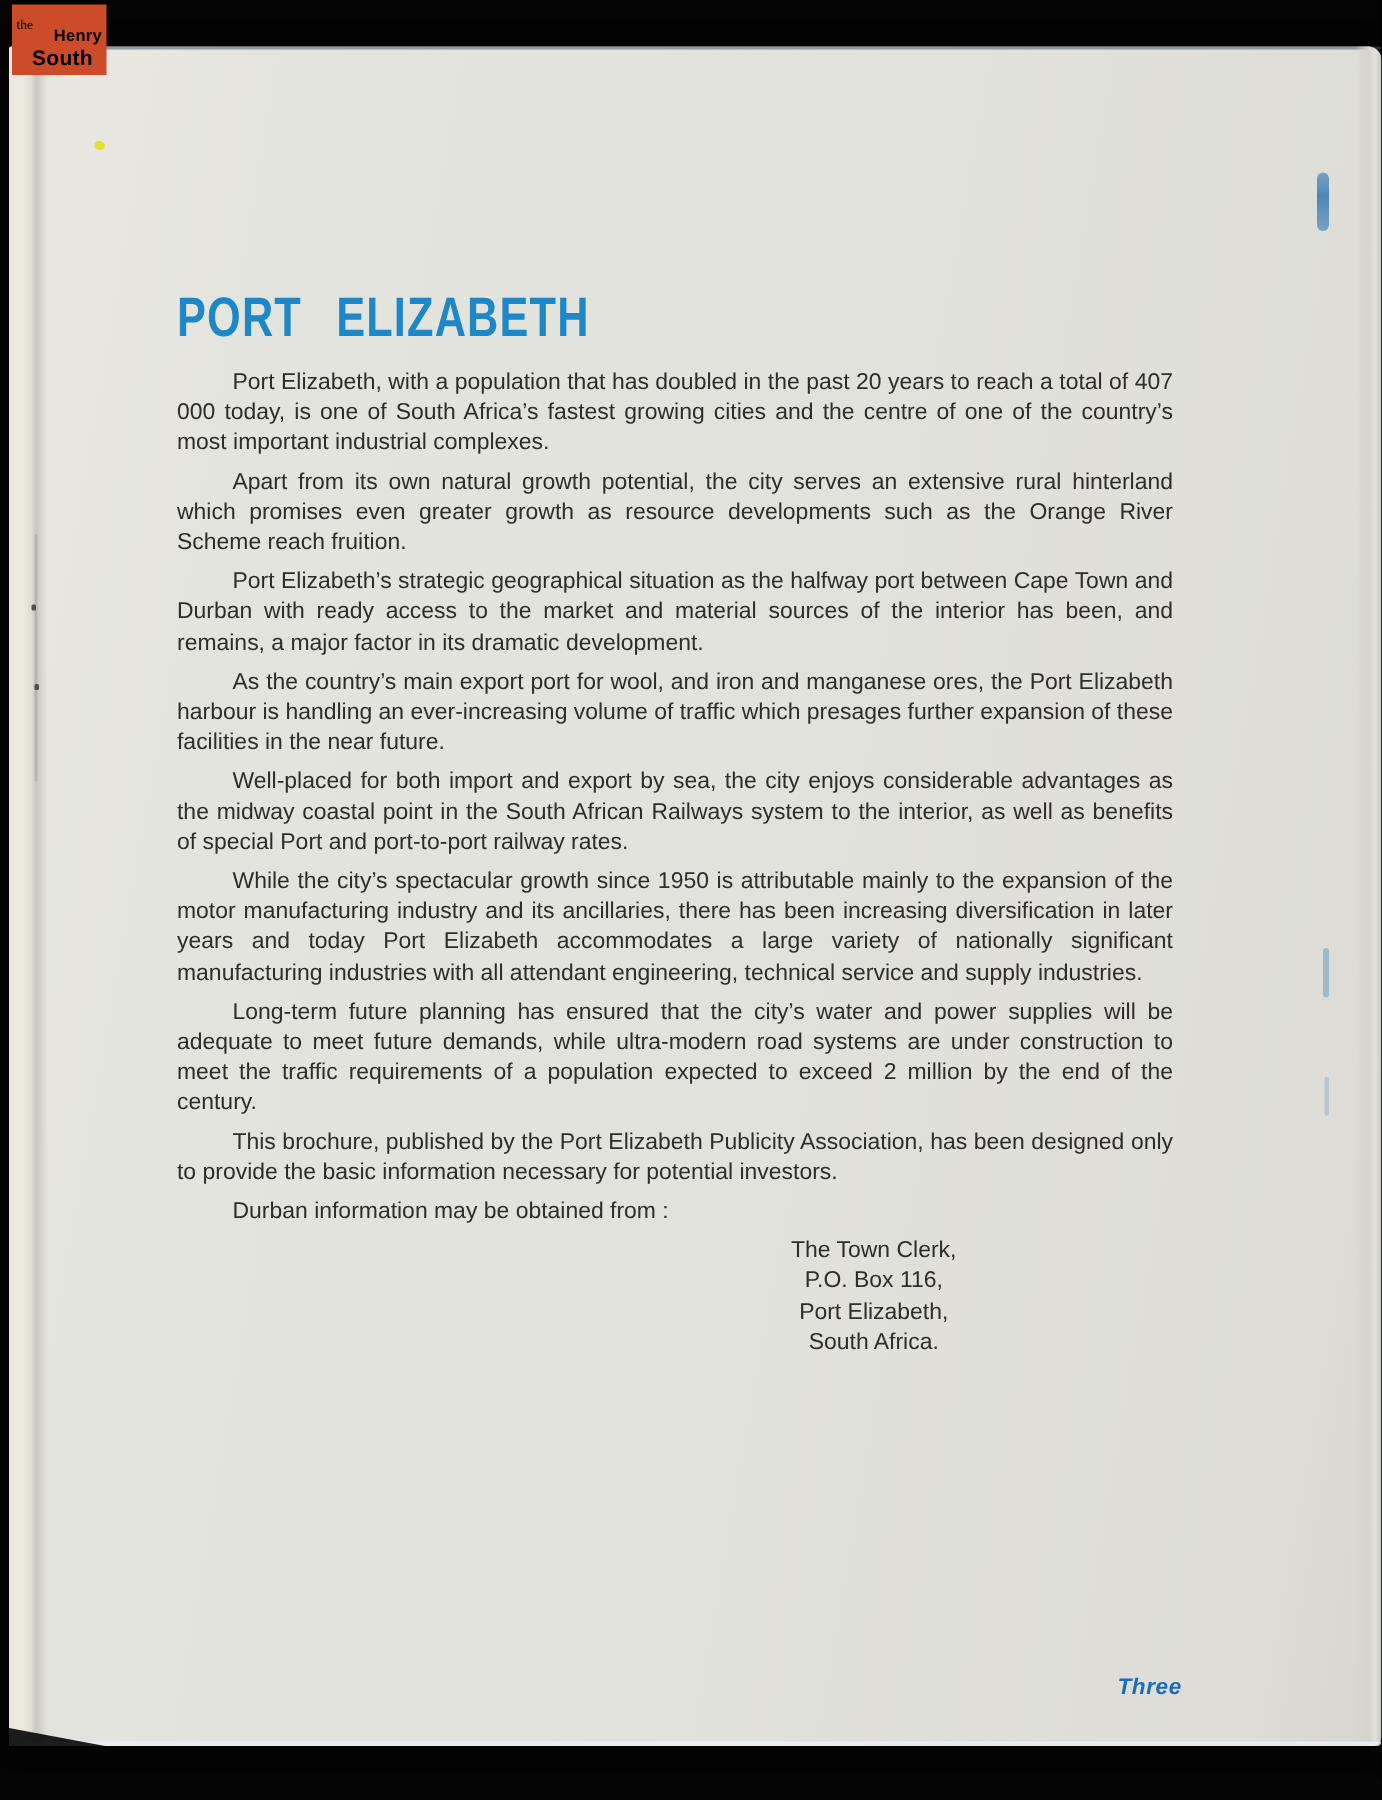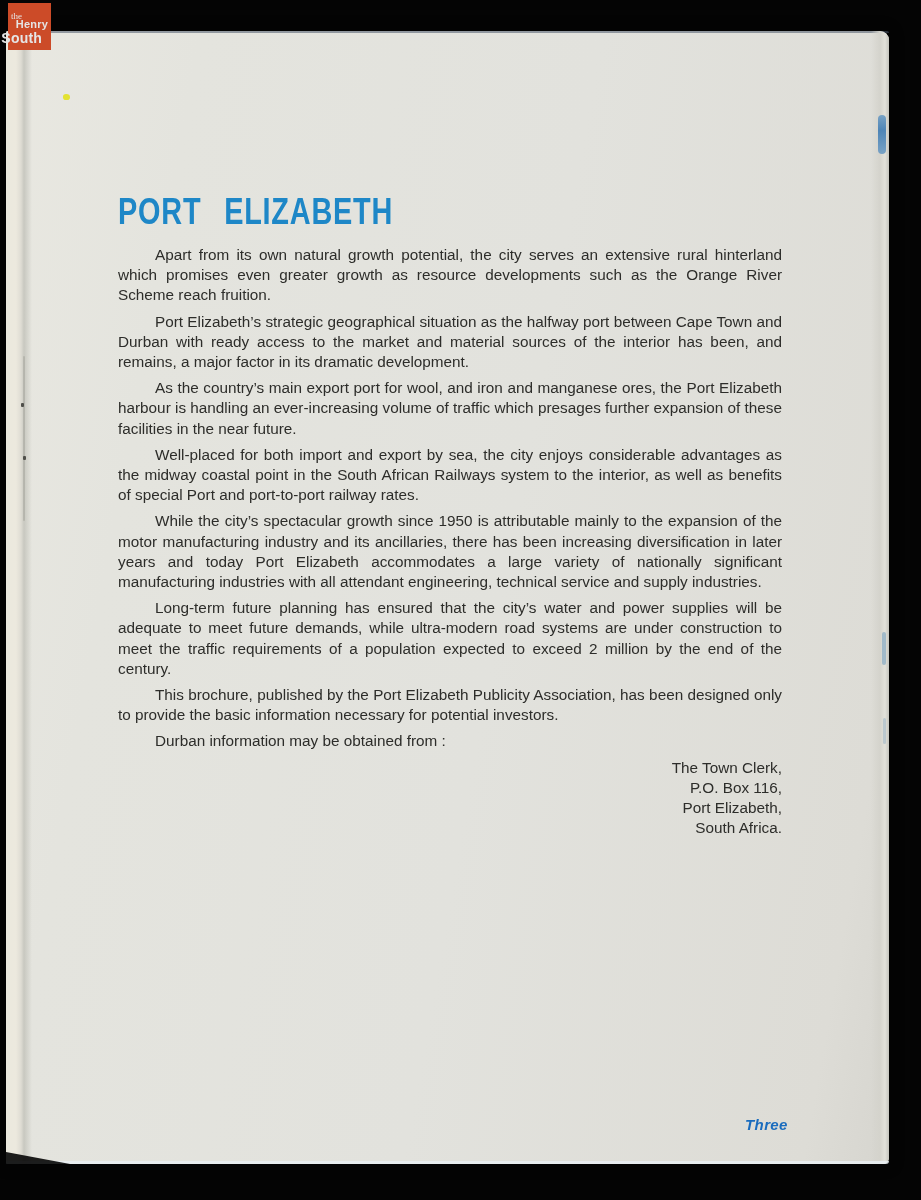--- a/index.html
+++ b/index.html
@@ -11,20 +11,21 @@
     font-family:"Liberation Sans",sans-serif;
   }
   
   .page{
     position:absolute;
     left:6px;top:31px;
     width:883px;height:1133px;
     background:linear-gradient(100deg,#e9e8e1 0%,#e4e4de 18%,#e2e2dd 55%,#dddcd6 92%,#d6d5cf 100%);
     border-radius:2px 9px 6px 2px;
     box-shadow:0 0 14px rgba(0,0,0,.55);
+    padding-left:32px;
   }
   .edge-top{
     position:absolute;left:0;right:0;top:0;height:2px;
     background:#4d5a6b;opacity:.55;border-radius:2px 9px 0 0;
   }
   .edge-bottom{
     position:absolute;left:0;right:0;bottom:0;height:3px;
     background:#e9eef2;opacity:.85;border-radius:0 0 6px 2px;
   }
   .edge-left{
@@ -35,23 +36,24 @@
   .edge-right{
     position:absolute;right:0;top:0;bottom:0;width:18px;
     background:linear-gradient(270deg,#c4c4bd 0px,#e2e1da 4px,#d4d3cc 9px,rgba(226,226,221,0) 18px);
     border-radius:0 9px 6px 0;
   }
   
   .logo{
     position:absolute;left:8px;top:3px;
     width:43px;height:47px;
     background:#cc4b28;
-    color:#e5e5e5;
+    color:#000000;
     line-height:1;
     z-index:5;
+    padding-left:20px;
   }
   .logo-the{
     position:absolute;left:3px;top:9px;
     font-family:"Liberation Serif",serif;
     font-size:9px;
   }
   .logo-henry{
     position:absolute;right:3px;top:16px;
     font-weight:bold;font-size:11px;letter-spacing:.2px;text-align:right;
   }
@@ -72,21 +74,21 @@
   
   .content{
     position:absolute;left:112px;top:214px;
     width:664px;
     font-size:15.3px;line-height:20.2px;
     color:#2d2d2a;
     text-align:justify;
   }
   .content p{margin:0 0 6px 0;text-indent:37px;}
   .address{margin-left:265px;}
-  .address p{margin:0;text-indent:0;text-align:right;}
+  .address p{margin:0;text-indent:0;text-align:center;}
   
   .page-number{
     position:absolute;left:739px;top:1085px;
     font-size:15px;font-weight:bold;font-style:italic;
     color:#1a6cbe;letter-spacing:.4px;
   }
   
   .speck-yellow{
     position:absolute;left:57px;top:63px;width:7px;height:6px;
     background:#e3e232;border-radius:45% 55% 50% 50%;
@@ -142,20 +144,21 @@
     <div class="staple2"></div>
     <div class="speck-yellow"></div>
     <div class="ink-top"></div>
     <div class="ink-mid1"></div>
     <div class="ink-mid2"></div>
     <div class="corner-shadow"></div>
 
     <h1 class="title">PORT ELIZABETH</h1>
 
     <div class="content">
+      <p>Port Elizabeth, with a population that has doubled in the past 20 years to reach a total of 407 000 today, is one of South Africa’s fastest growing cities and the centre of one of the country’s most important industrial complexes.</p>
       <p>Apart from its own natural growth potential, the city serves an extensive rural hinterland which promises even greater growth as resource developments such as the Orange River Scheme reach fruition.</p>
       <p>Port Elizabeth’s strategic geographical situation as the halfway port between Cape Town and Durban with ready access to the market and material sources of the interior has been, and remains, a major factor in its dramatic development.</p>
       <p>As the country’s main export port for wool, and iron and manganese ores, the Port Elizabeth harbour is handling an ever-increasing volume of traffic which presages further expansion of these facilities in the near future.</p>
       <p>Well-placed for both import and export by sea, the city enjoys considerable advantages as the midway coastal point in the South African Railways system to the interior, as well as benefits of special Port and port-to-port railway rates.</p>
       <p>While the city’s spectacular growth since 1950 is attributable mainly to the expansion of the motor manufacturing industry and its ancillaries, there has been increasing diversification in later years and today Port Elizabeth accommodates a large variety of nationally significant manufacturing industries with all attendant engineering, technical service and supply industries.</p>
       <p>Long-term future planning has ensured that the city’s water and power supplies will be adequate to meet future demands, while ultra-modern road systems are under construction to meet the traffic requirements of a population expected to exceed 2 million by the end of the century.</p>
       <p>This brochure, published by the Port Elizabeth Publicity Association, has been designed only to provide the basic information necessary for potential investors.</p>
       <p>Durban information may be obtained from :</p>
 
       <div class="address">

